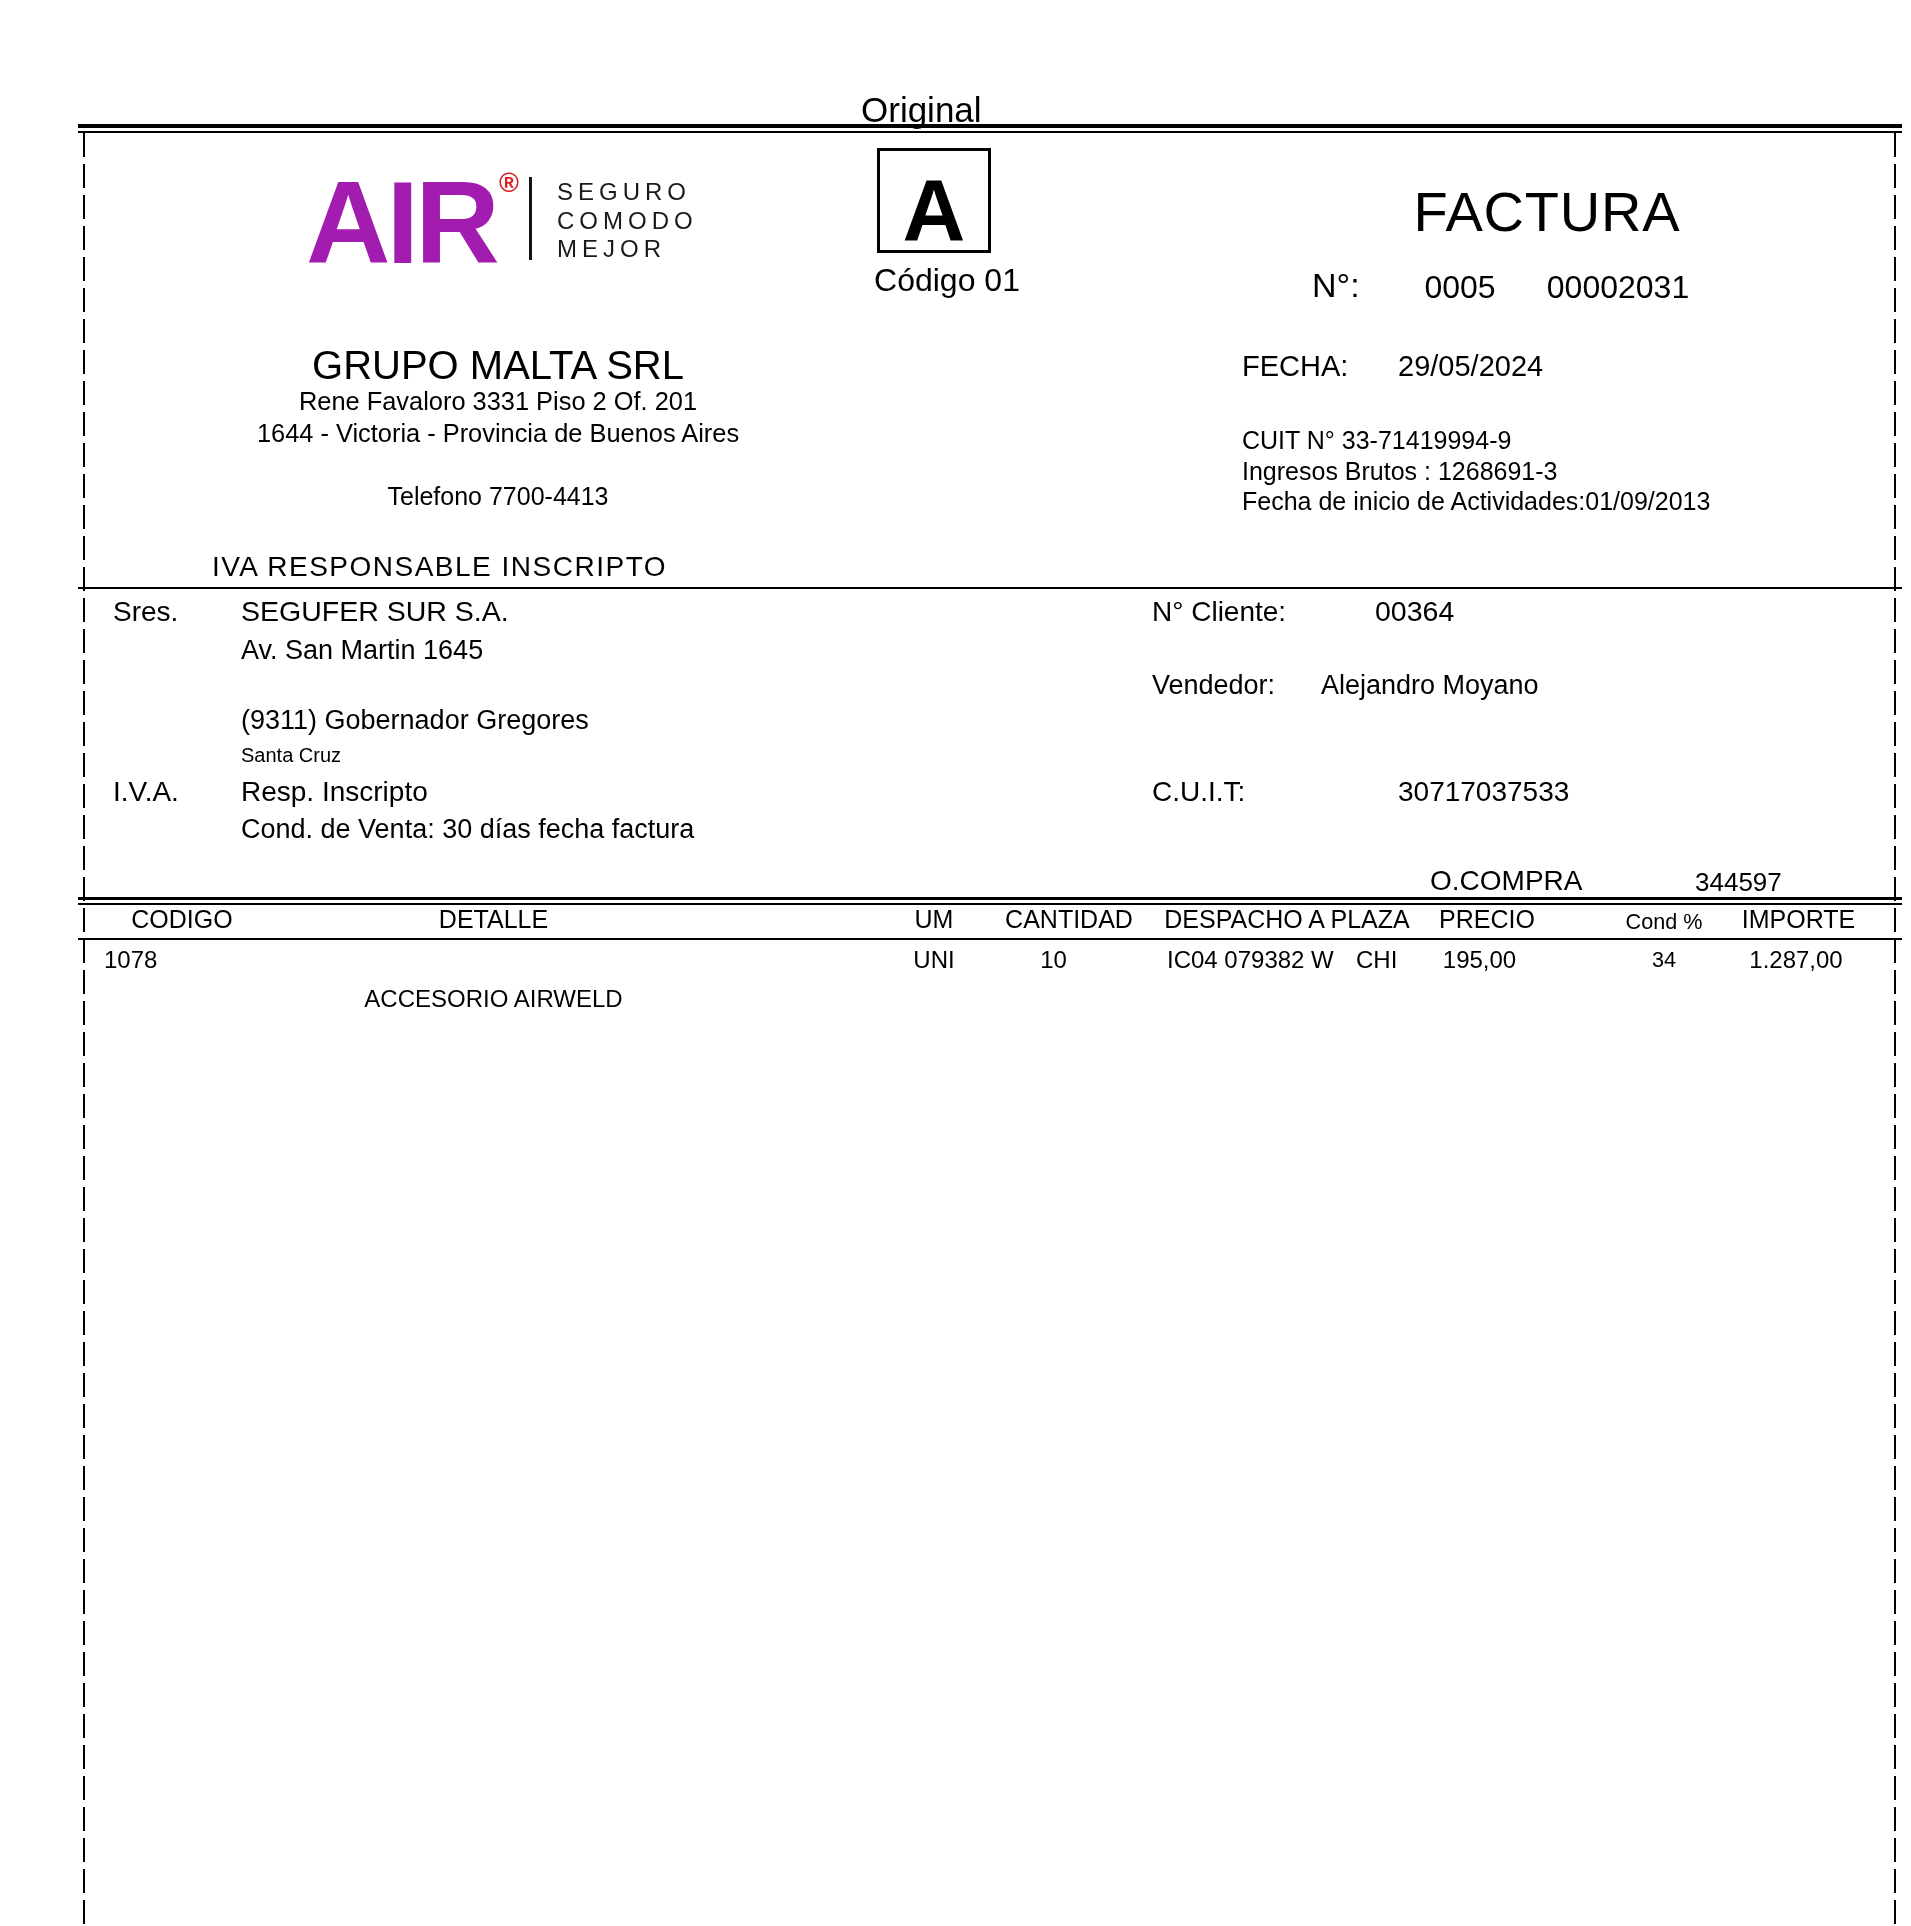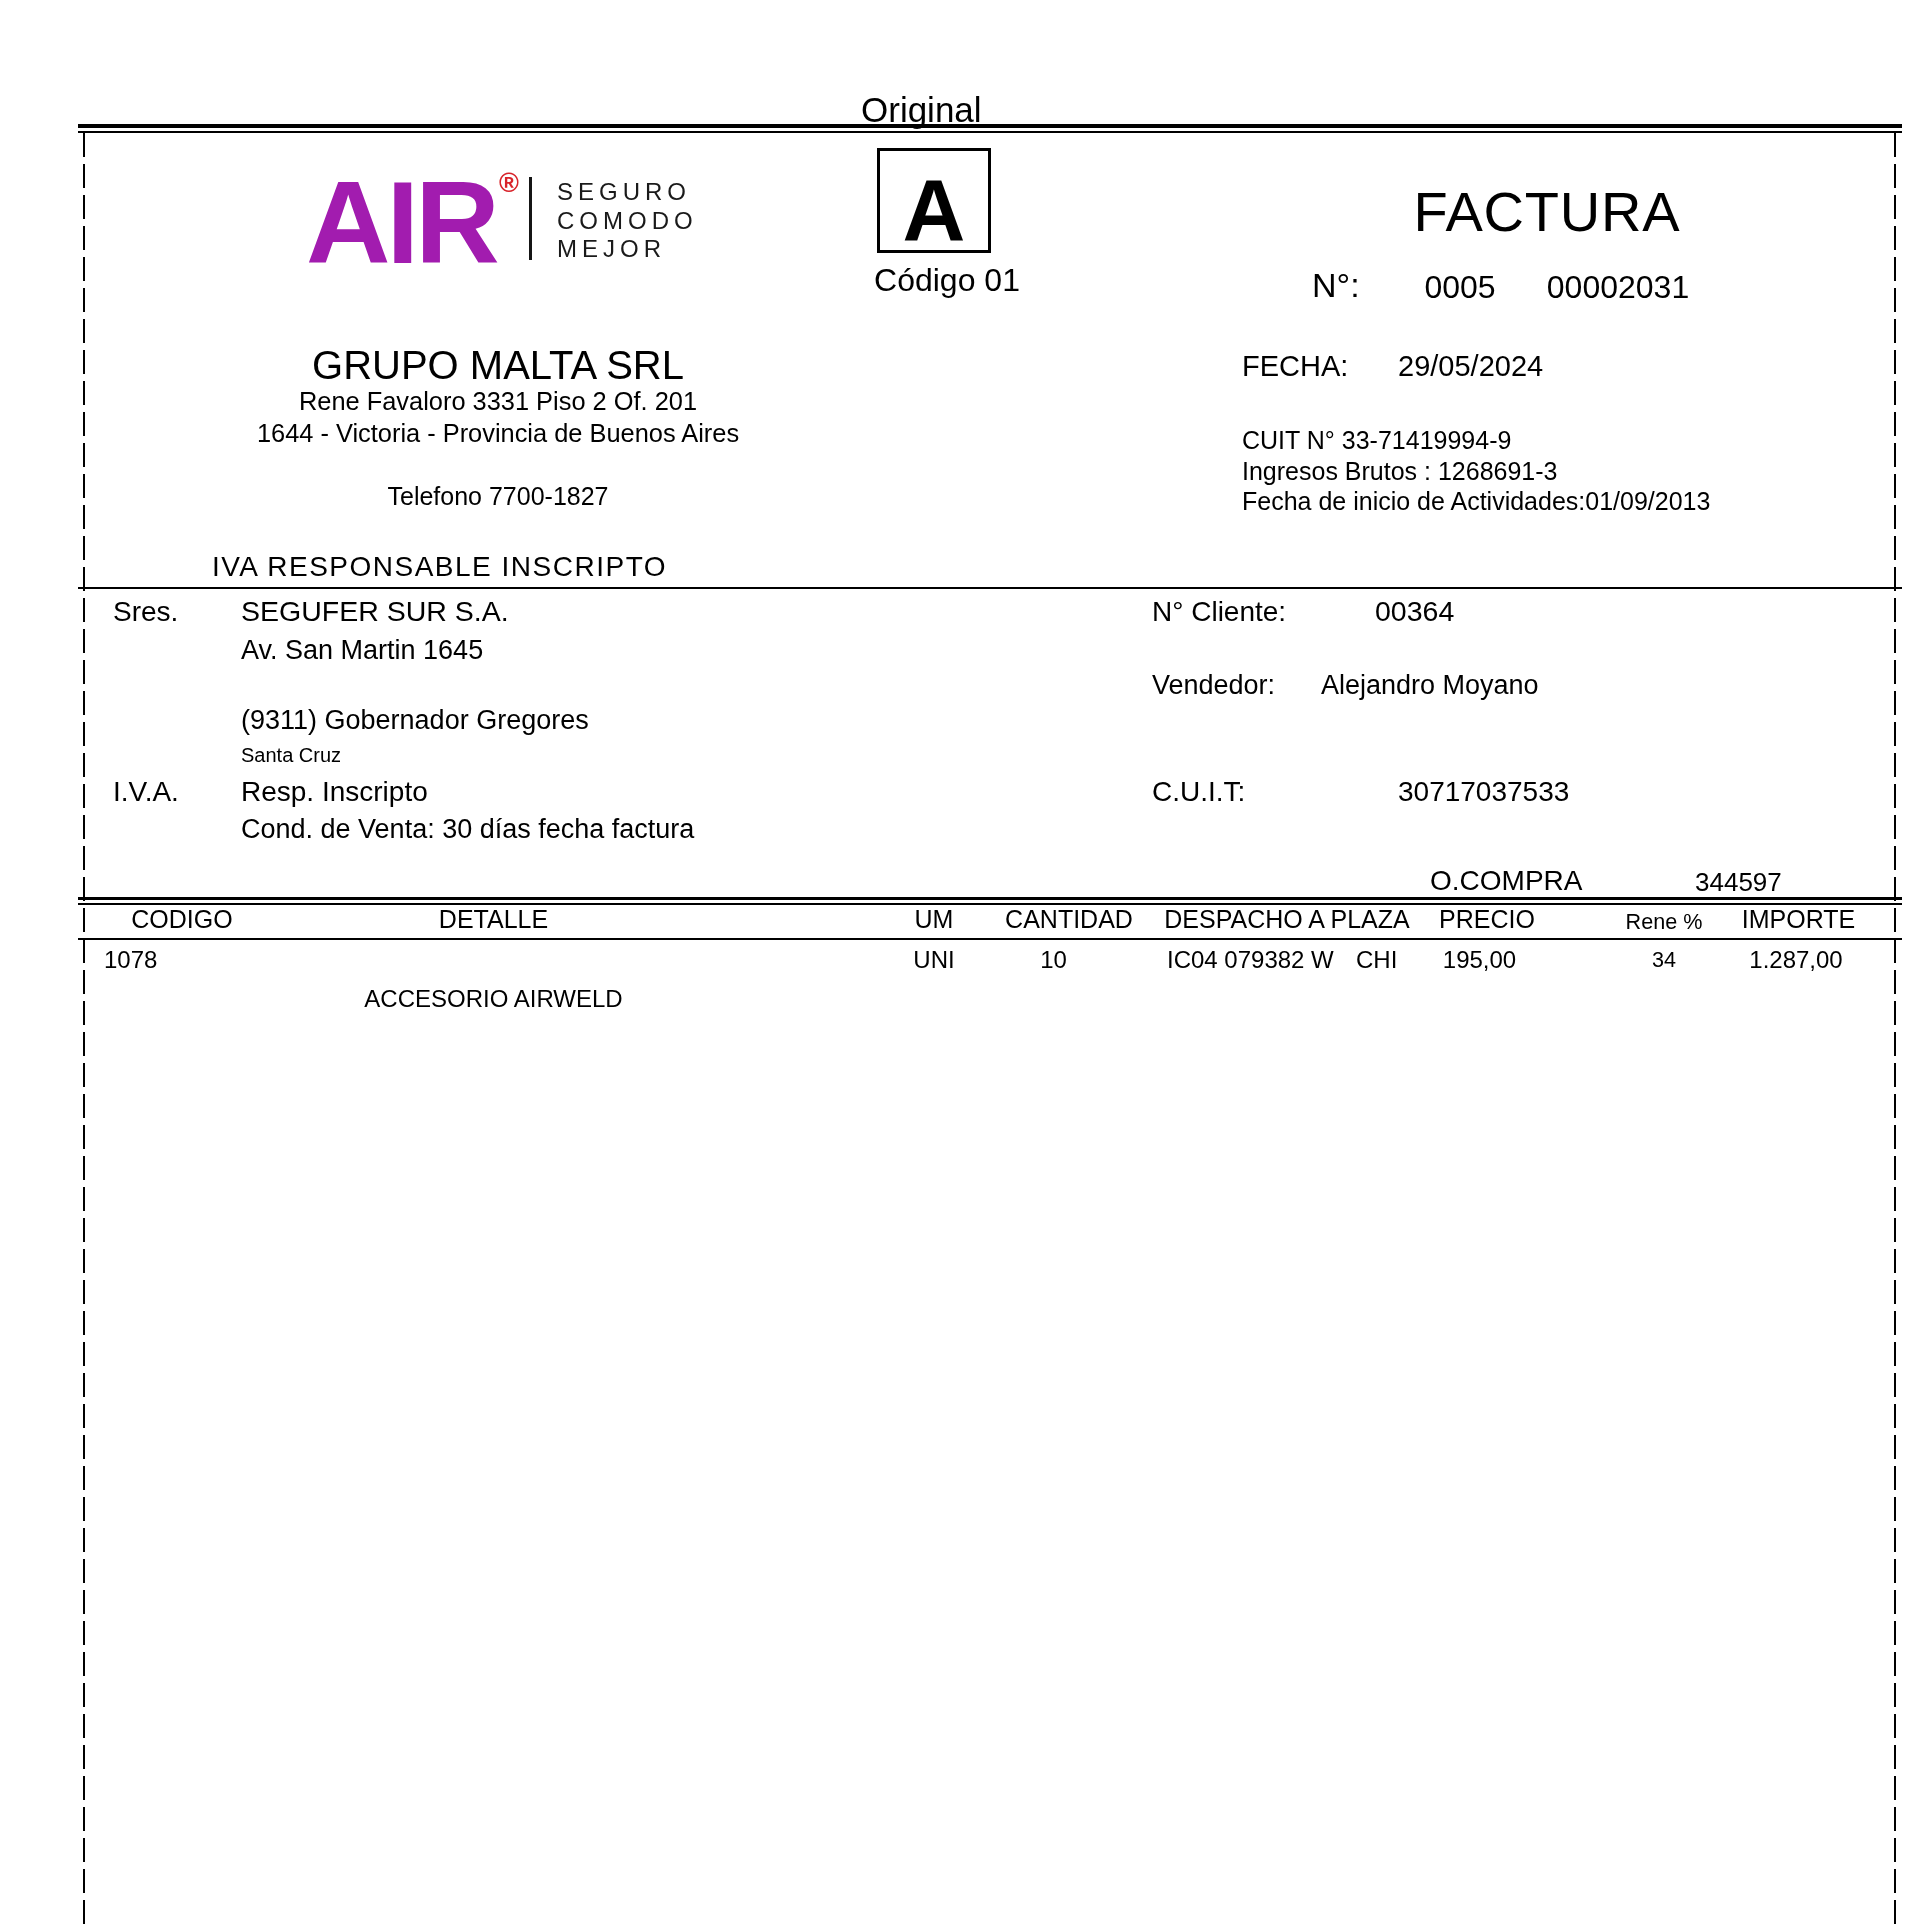--- a/index.html
+++ b/index.html
@@ -48,21 +48,21 @@
   <div class="abs b ctr" style="left:847px;top:263px;width:200px;font-size:32px;">Código 01</div>
 
   <div class="abs b ctr" style="left:1387px;top:182px;width:320px;font-size:56px;letter-spacing:0.8px;">FACTURA</div>
   <div class="abs b" style="left:1312px;top:267px;font-size:34px;">N°:</div>
   <div class="abs b ctr" style="left:1410px;top:270px;width:100px;font-size:32px;">0005</div>
   <div class="abs b ctr" style="left:1541px;top:270px;width:154px;font-size:32px;">00002031</div>
 
   <div class="abs b ctr" style="left:113px;top:344px;width:770px;font-size:40px;">GRUPO MALTA SRL</div>
   <div class="abs b ctr" style="left:113px;top:388px;width:770px;font-size:25.4px;">Rene Favaloro 3331 Piso 2 Of. 201</div>
   <div class="abs b ctr" style="left:113px;top:420px;width:770px;font-size:25.4px;">1644 - Victoria - Provincia de Buenos Aires</div>
-  <div class="abs b ctr" style="left:113px;top:483px;width:770px;font-size:25px;">Telefono 7700-1827</div>
+  <div class="abs b ctr" style="left:113px;top:483px;width:770px;font-size:25px;">Telefono 7700-4413</div>
   <div class="abs b ctr" style="left:162px;top:552px;width:555px;font-size:28px;letter-spacing:1.5px;">IVA RESPONSABLE INSCRIPTO</div>
 
   <div class="abs" style="left:1242px;top:351px;font-size:29px;">FECHA:</div>
   <div class="abs" style="left:1398px;top:351px;font-size:29px;">29/05/2024</div>
   <div class="abs b" style="left:1242px;top:427px;font-size:25px;">CUIT N°  33-71419994-9</div>
   <div class="abs b" style="left:1242px;top:458px;font-size:25px;">Ingresos Brutos :  1268691-3</div>
   <div class="abs b" style="left:1242px;top:488px;font-size:25px;">Fecha de inicio de Actividades:01/09/2013</div>
 
   <div class="hr" style="top:587px;height:2.3px;"></div>
 
@@ -87,21 +87,21 @@
 
   <div class="hr" style="top:897px;height:2.7px;"></div>
   <div class="hr" style="top:903px;height:1.9px;"></div>
 
   <div class="abs b ctr" style="left:84px;top:906px;width:196px;font-size:25px;">CODIGO</div>
   <div class="abs b ctr" style="left:278px;top:906px;width:431px;font-size:25px;">DETALLE</div>
   <div class="abs b ctr" style="left:886px;top:906px;width:96px;font-size:25px;">UM</div>
   <div class="abs b ctr" style="left:990px;top:906px;width:158px;font-size:25px;">CANTIDAD</div>
   <div class="abs b ctr" style="left:1156px;top:906px;width:262px;font-size:25px;">DESPACHO A PLAZA</div>
   <div class="abs b ctr" style="left:1410px;top:906px;width:154px;font-size:25px;">PRECIO</div>
-  <div class="abs b ctr" style="left:1610px;top:910px;width:108px;font-size:21.6px;">Rene %</div>
+  <div class="abs b ctr" style="left:1610px;top:910px;width:108px;font-size:21.6px;">Cond %</div>
   <div class="abs b ctr" style="left:1714px;top:906px;width:169px;font-size:25px;">IMPORTE</div>
 
   <div class="hr" style="top:938px;height:1.9px;"></div>
 
   <div>
     <div class="abs" style="left:104px;top:947px;font-size:24px;">1078</div>
     <div class="abs ctr" style="left:278px;top:947px;width:431px;font-size:24px;margin-top:39px;">ACCESORIO AIRWELD</div>
     <div class="abs ctr" style="left:886px;top:947px;width:96px;font-size:24px;">UNI</div>
     <div class="abs rt" style="left:990px;top:947px;width:127px;font-size:24px;">10</div>
     <div class="abs" style="left:1167px;top:947px;font-size:24px;">IC04 079382 W</div>

